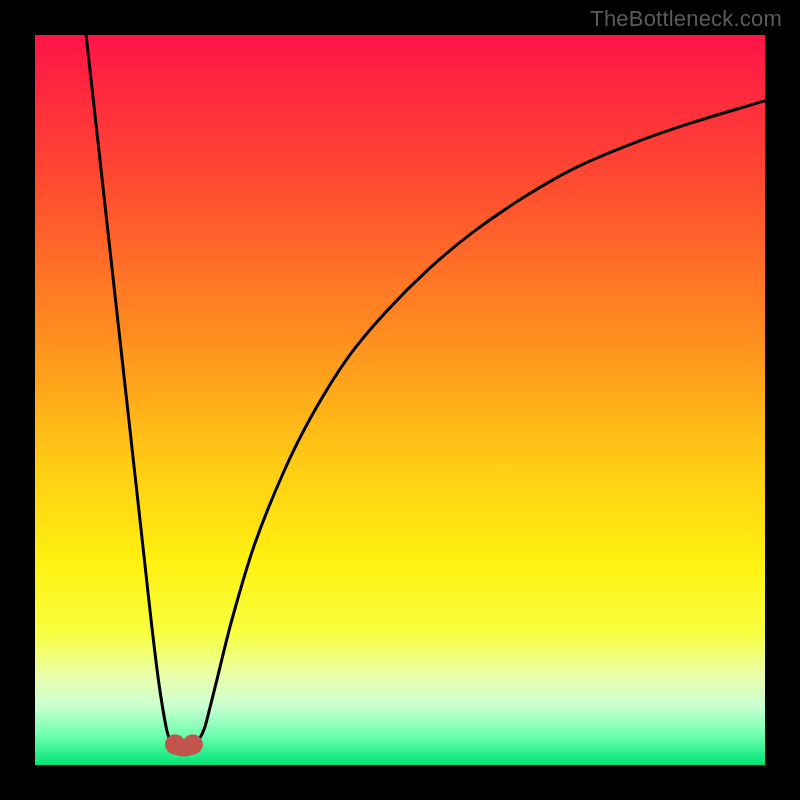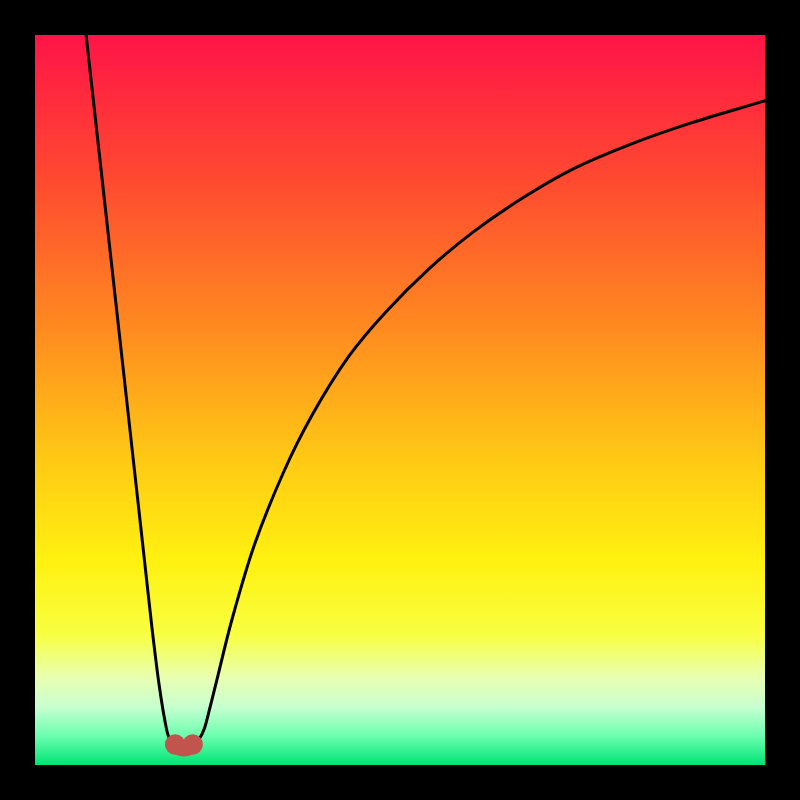--- a/index.html
+++ b/index.html
@@ -39,20 +39,21 @@
   }
   svg {
     display: block;
   }
 </style>
 </head>
 <body>
 
 <div class="frame">
 
+  <div class="watermark">TheBottleneck.com</div>
 
   <div class="plot-area">
     <svg id="chart-svg" width="730" height="730" viewBox="0 0 730 730">
       <defs>
         <linearGradient id="bg-grad" x1="0" y1="0" x2="0" y2="1">
             <stop offset="0%" stop-color="#ff1447"></stop>
             <stop offset="20%" stop-color="#ff4a30"></stop>
             <stop offset="40%" stop-color="#ff8a20"></stop>
             <stop offset="57.99999999999999%" stop-color="#ffc914"></stop>
             <stop offset="72%" stop-color="#fff110"></stop>

